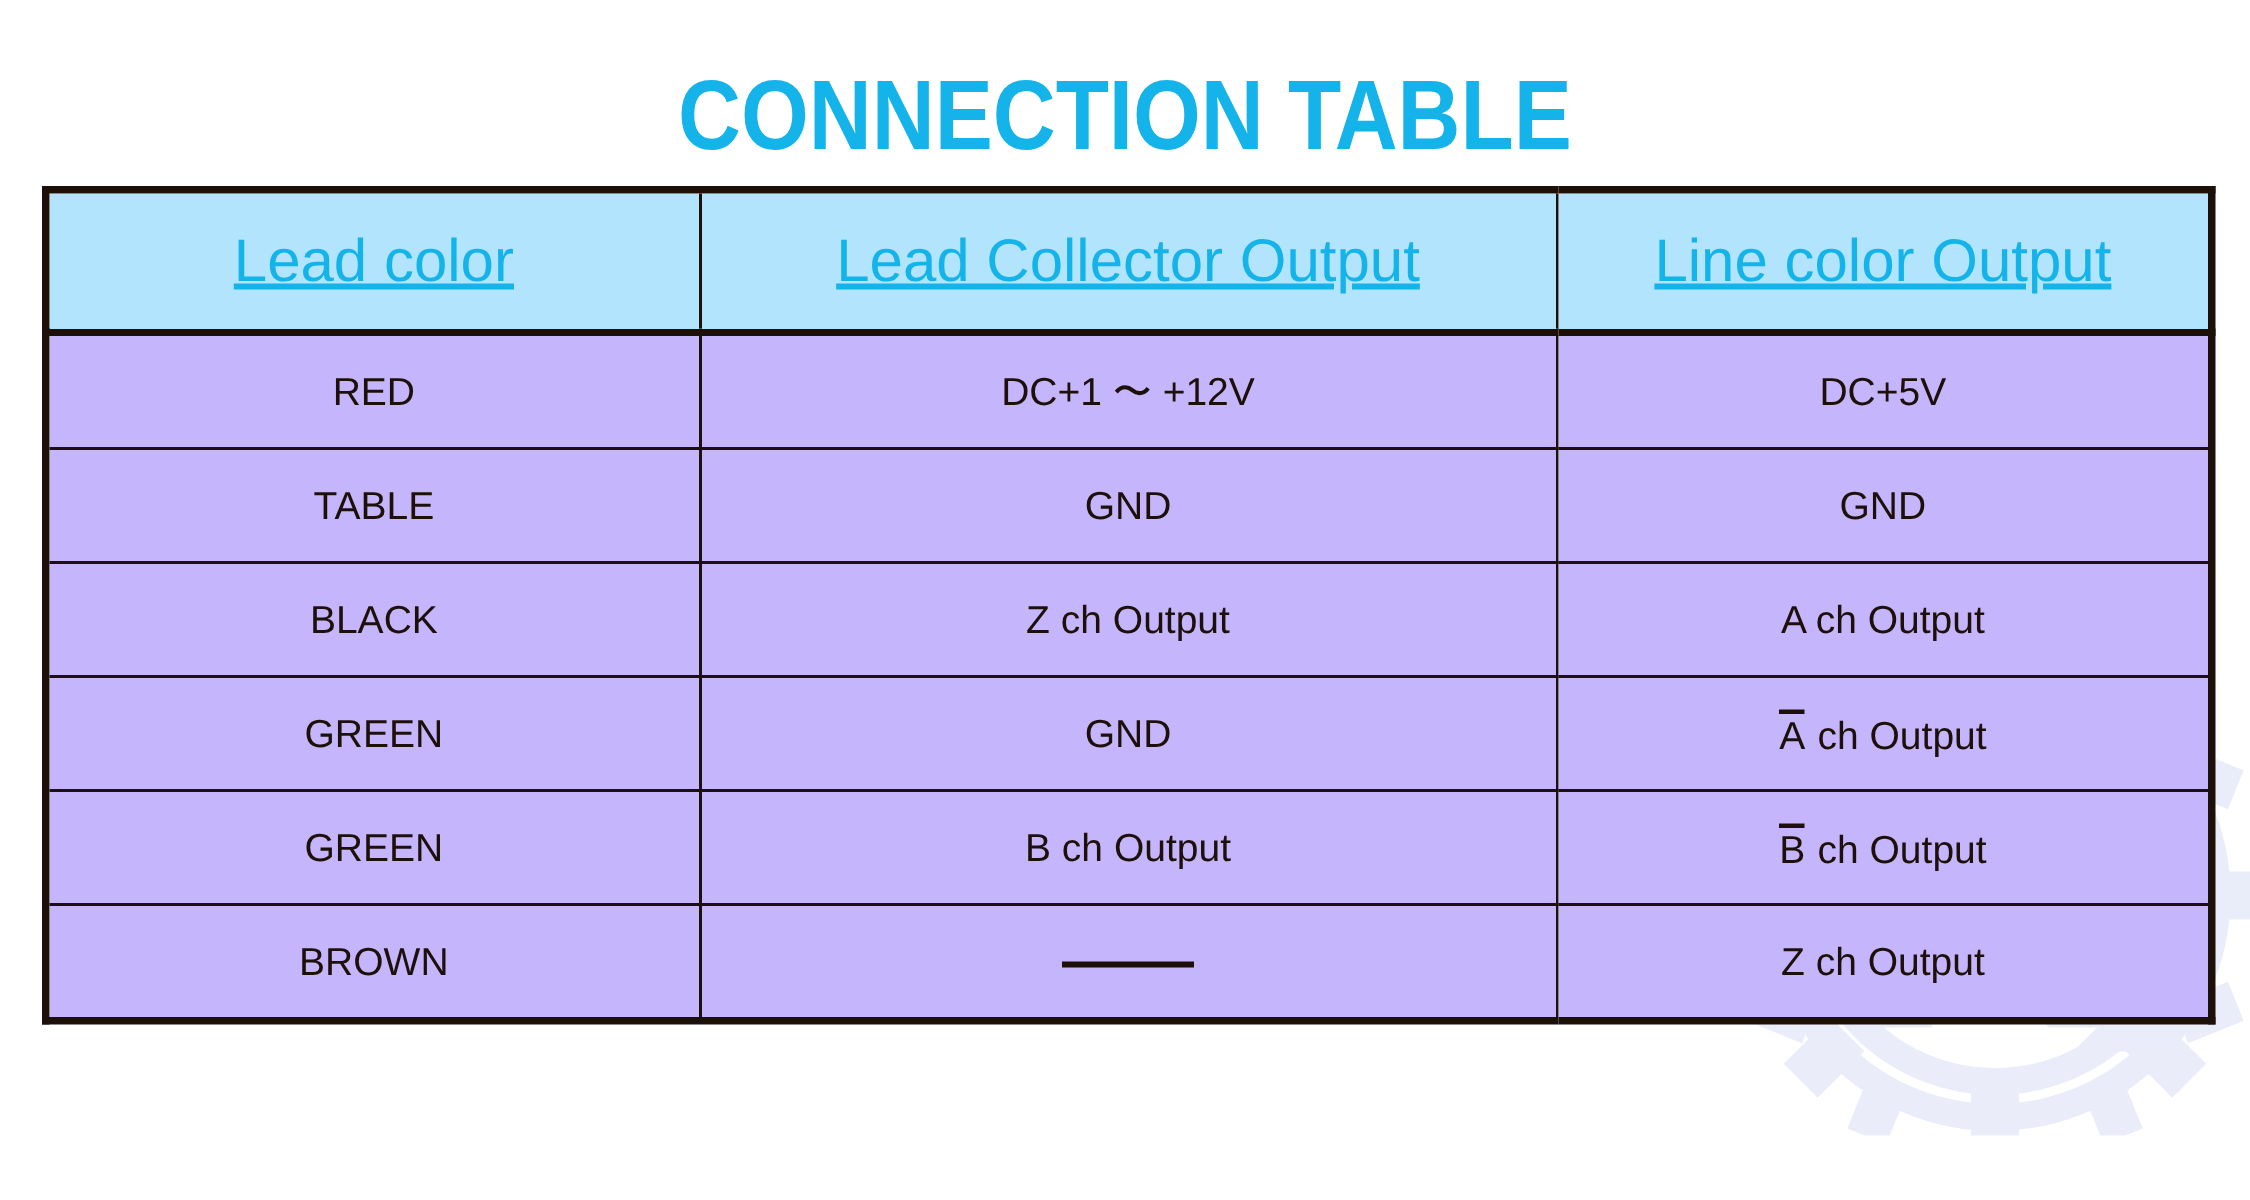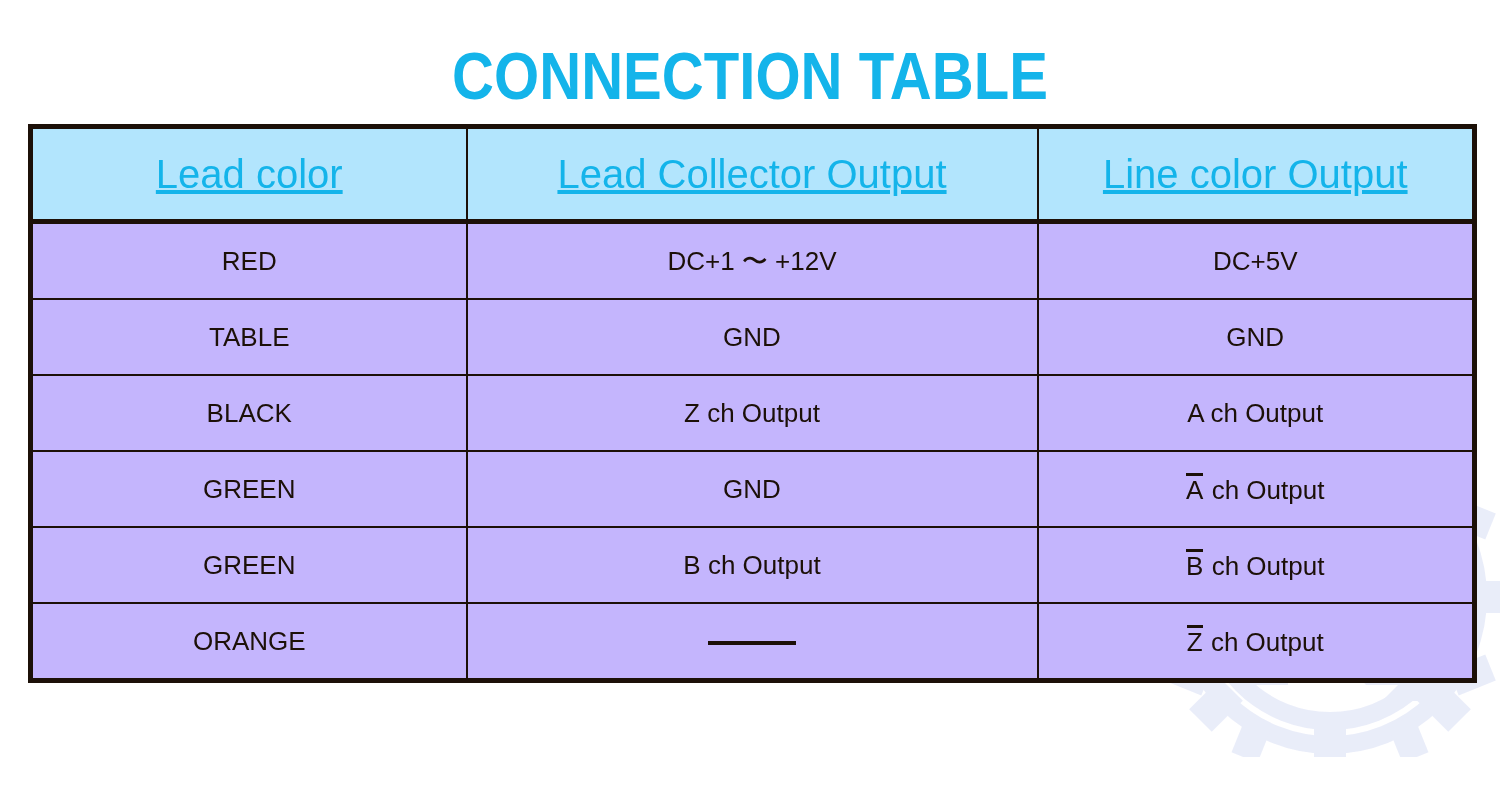--- a/index.html
+++ b/index.html
@@ -205,21 +205,21 @@
             <td class="lead">GREEN</td>
             <td>GND</td>
             <td><span class="cellwrap"><span class="ovl">A</span><span> ch Output</span></span></td>
           </tr>
           <tr>
             <td class="lead">GREEN</td>
             <td>B ch Output</td>
             <td><span class="cellwrap"><span class="ovl">B</span><span> ch Output</span></span></td>
           </tr>
           <tr>
-            <td class="lead">ORANGE</td>
+            <td class="lead">BROWN</td>
             <td><span class="dash"></span></td>
-            <td><span class="cellwrap"><span class="ovl">Z</span><span> ch Output</span></span></td>
+            <td>Z ch Output</td>
           </tr>
         </tbody>
     </table>
   </div>
 
 </div>
 
 </body></html>

